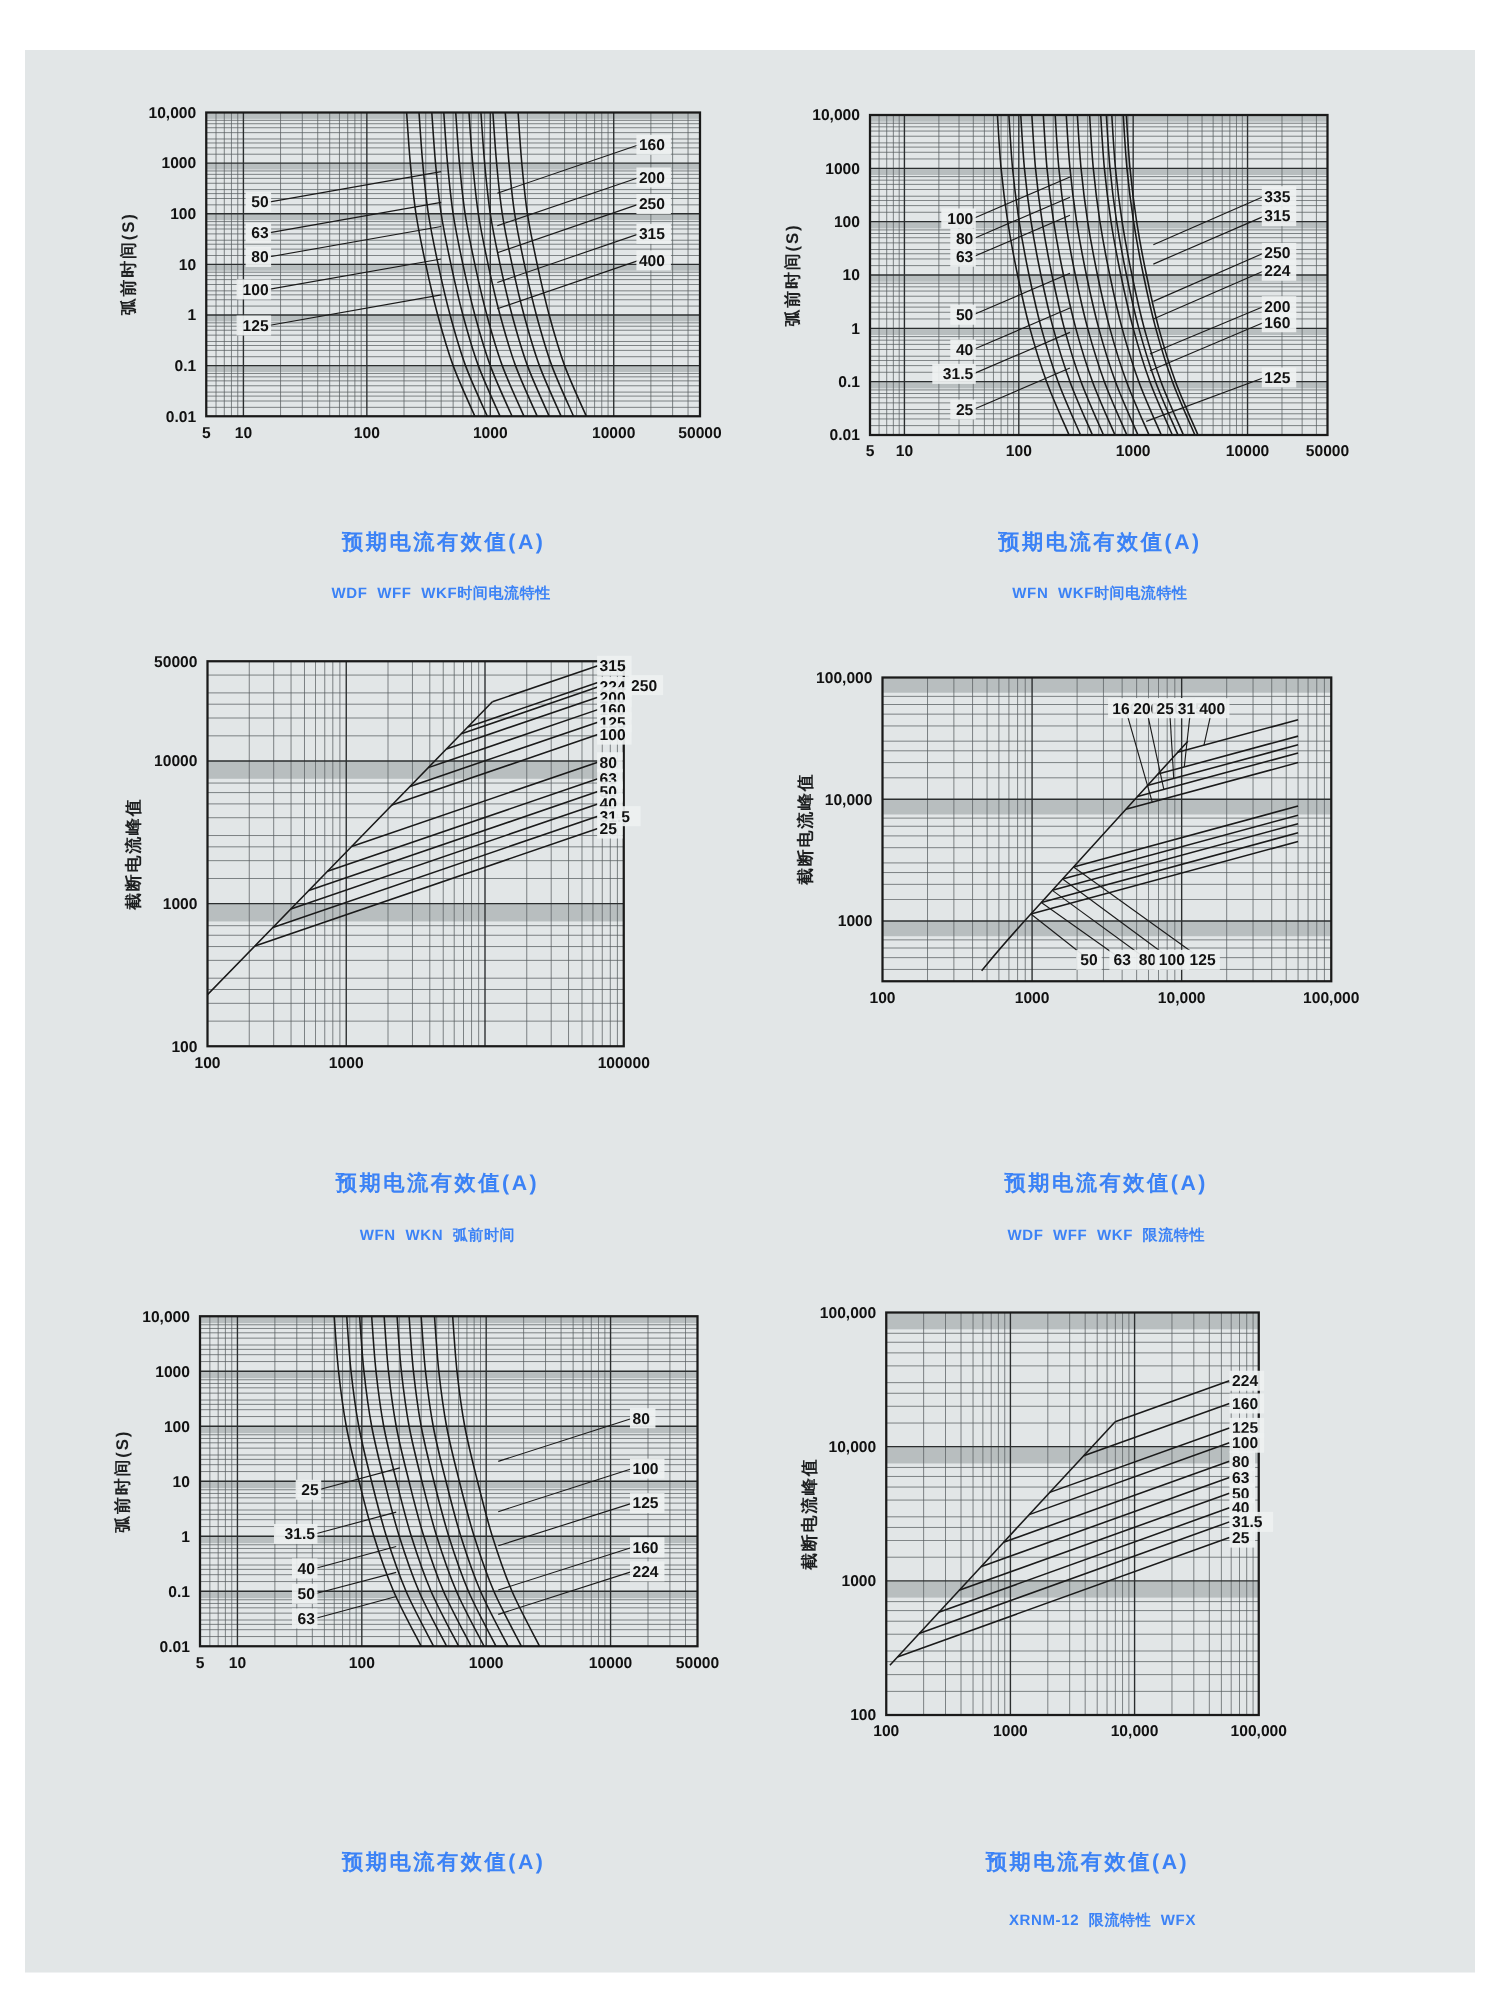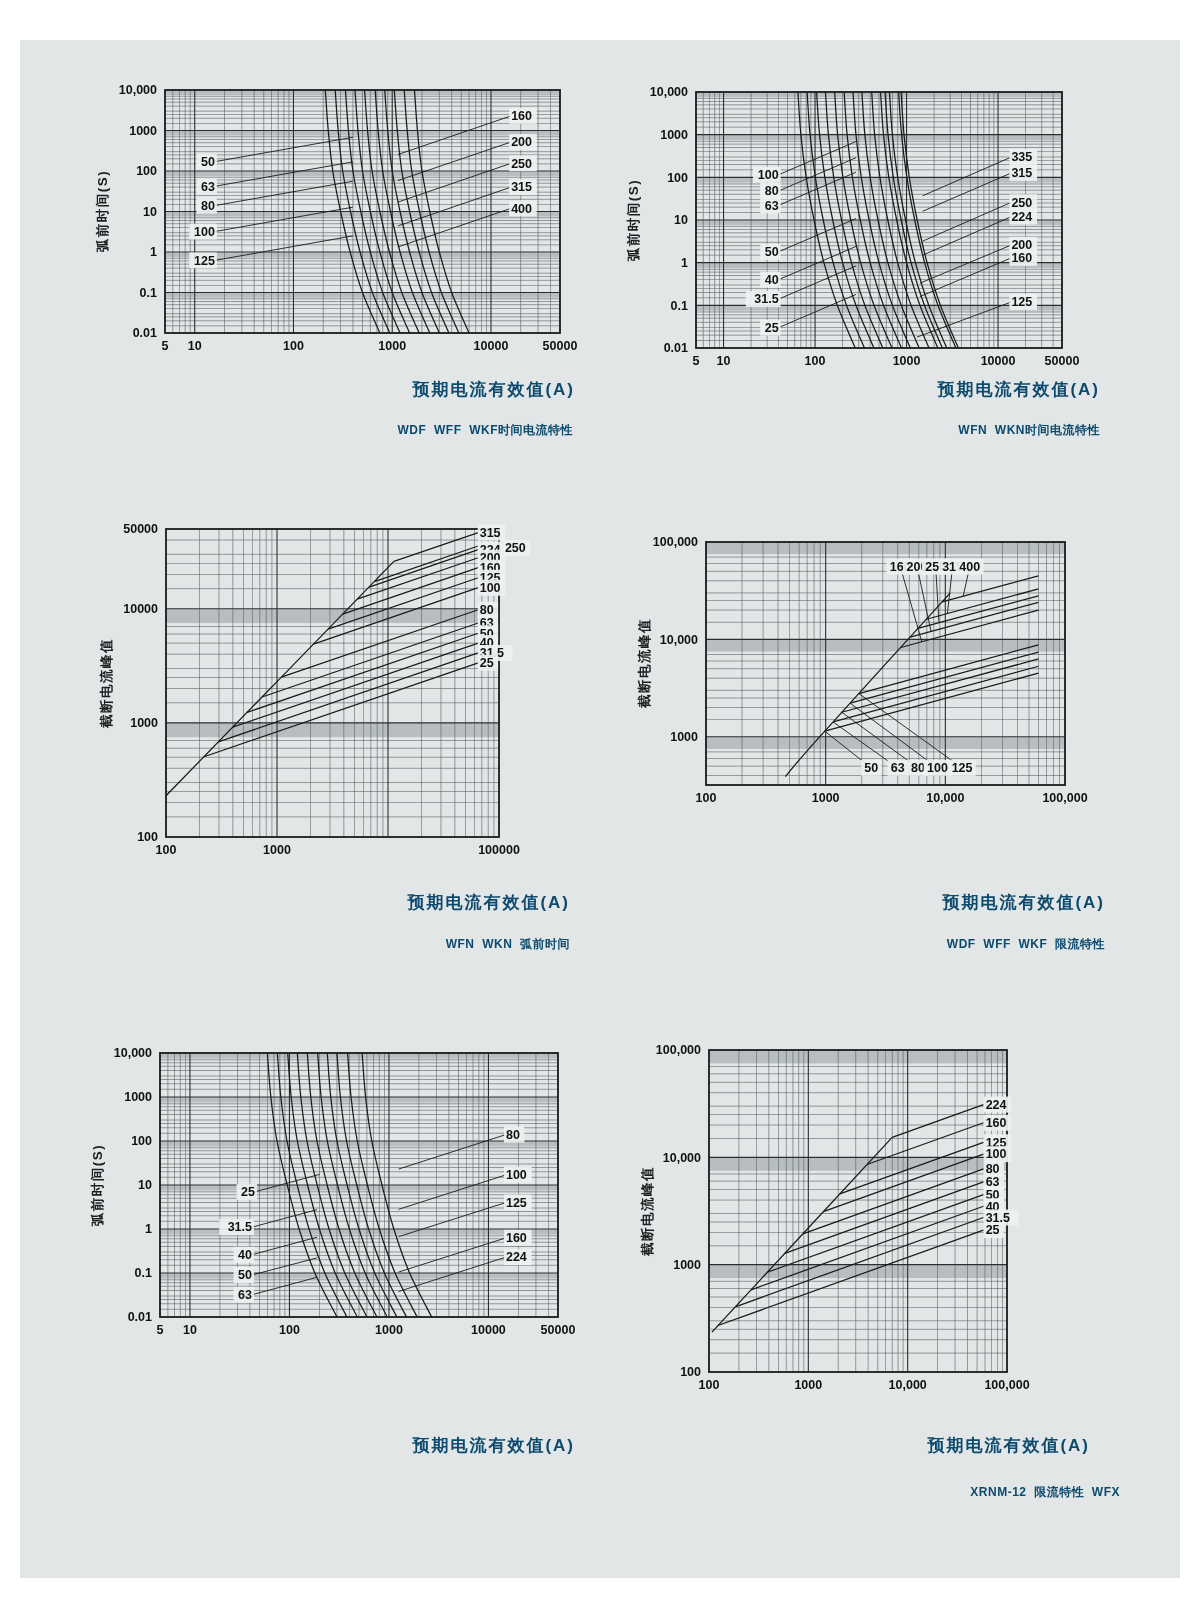--- a/index.html
+++ b/index.html
@@ -2,21 +2,21 @@
 <html><head>
 <meta charset="utf-8">
 <style>
   html,body{margin:0;padding:0;background:#ffffff;}
   #canvas{position:relative;width:1200px;height:1601px;background:#ffffff;overflow:hidden;
           font-family:"Liberation Sans","DejaVu Sans",sans-serif;}
   .card{position:absolute;left:20px;top:40px;width:1160px;height:1538px;background:#e2e6e7;}
   .host{position:absolute;}
   .ylab{position:absolute;transform:translate(-50%,-50%) rotate(-90deg);
         font-size:13.5px;font-weight:700;color:#1d1f20;letter-spacing:1.5px;white-space:pre;}
-  .cap{position:absolute;width:440px;text-align:right;color:#0c4a6e;white-space:pre;}
+  .cap{position:absolute;width:440px;text-align:center;color:#3b82f6;white-space:pre;margin-top:44px;}
   .cap.xcap{font-size:17px;font-weight:600;letter-spacing:2px;}
   .cap.sub{font-size:12px;font-weight:700;letter-spacing:0.5px;}
   svg{display:block;}
 </style>
 </head>
 <body>
 
 <div id="canvas">
   <div class="card"></div>
 
@@ -353,21 +353,21 @@
         <text x="77" y="64.97" text-anchor="end" font-size="12.5" font-weight="700" fill="#111111">1000</text>
         <text x="77" y="107.63" text-anchor="end" font-size="12.5" font-weight="700" fill="#111111">100</text>
         <text x="77" y="150.3" text-anchor="end" font-size="12.5" font-weight="700" fill="#111111">10</text>
         <text x="77" y="192.97" text-anchor="end" font-size="12.5" font-weight="700" fill="#111111">1</text>
         <text x="77" y="235.63" text-anchor="end" font-size="12.5" font-weight="700" fill="#111111">0.1</text>
         <text x="77" y="278.3" text-anchor="end" font-size="12.5" font-weight="700" fill="#111111">0.01</text>
       </svg>
     </div>
   <div class="ylab" style="left:634px;top:220px">弧前时间(S)</div>
   <div class="cap xcap" style="left:660px;top:378px">预期电流有效值(A)</div>
-  <div class="cap sub" style="left:660px;top:422px">WFN  WKN时间电流特性</div>
+  <div class="cap sub" style="left:660px;top:422px">WFN  WKF时间电流特性</div>
 
   <div class="host" style="left: 81px; top: 511px;">
       <svg xmlns="http://www.w3.org/2000/svg" width="480" height="366">
         <rect x="85" y="211.88" width="333" height="14.26" fill="#8d9598" opacity="0.5"></rect>
         <rect x="85" y="97.76" width="333" height="14.26" fill="#8d9598" opacity="0.5"></rect>
         <line x1="85" y1="305.9" x2="418" y2="305.9" stroke="#585e60" stroke-width="0.7" opacity="0.85"></line>
         <line x1="85" y1="291.65" x2="418" y2="291.65" stroke="#585e60" stroke-width="0.7" opacity="0.85"></line>
         <line x1="85" y1="280.59" x2="418" y2="280.59" stroke="#585e60" stroke-width="0.7" opacity="0.85"></line>
         <line x1="85" y1="271.55" x2="418" y2="271.55" stroke="#585e60" stroke-width="0.7" opacity="0.85"></line>
         <line x1="85" y1="257.29" x2="418" y2="257.29" stroke="#585e60" stroke-width="0.7" opacity="0.85"></line>
@@ -854,14 +854,14 @@
         <text x="283.67" y="357" text-anchor="middle" font-size="12.5" font-weight="700" fill="#111111">10,000</text>
         <text x="383" y="357" text-anchor="middle" font-size="12.5" font-weight="700" fill="#111111">100,000</text>
         <text x="77" y="22.3" text-anchor="end" font-size="12.5" font-weight="700" fill="#111111">100,000</text>
         <text x="77" y="129.63" text-anchor="end" font-size="12.5" font-weight="700" fill="#111111">10,000</text>
         <text x="77" y="236.97" text-anchor="end" font-size="12.5" font-weight="700" fill="#111111">1000</text>
         <text x="77" y="344.3" text-anchor="end" font-size="12.5" font-weight="700" fill="#111111">100</text>
       </svg>
     </div>
   <div class="ylab" style="left:648px;top:1211px">截断电流峰值</div>
   <div class="cap xcap" style="left:650px;top:1434px">预期电流有效值(A)</div>
-  <div class="cap sub" style="left:680px;top:1484px">XRNM-12  限流特性  WFX</div>
+  <div class="cap sub" style="left:662px;top:1484px">XRNM-12  限流特性  WFX</div>
 </div>
 
 </body></html>

